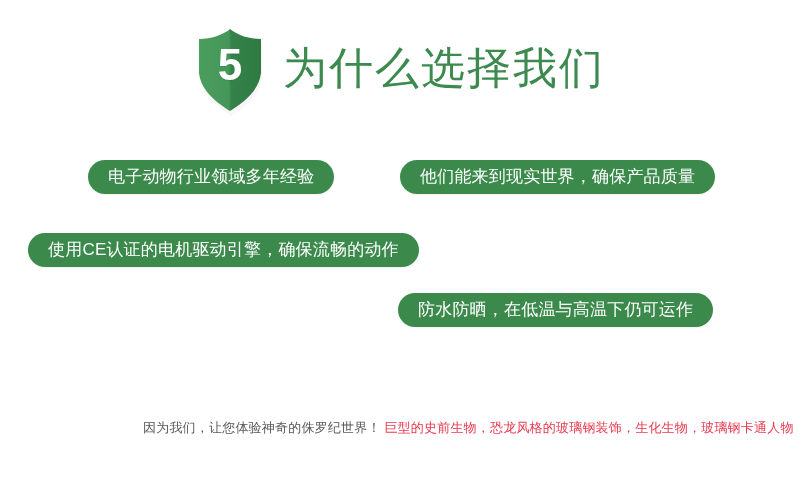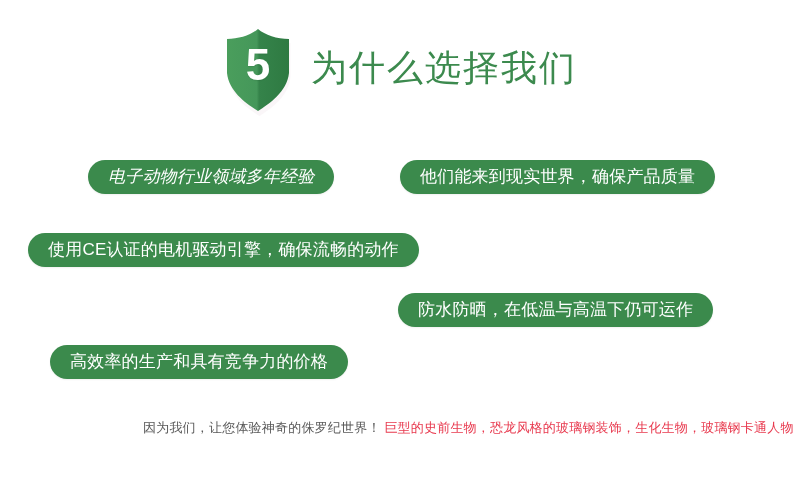--- a/index.html
+++ b/index.html
@@ -58,21 +58,21 @@
     font-weight: bold;
     line-height: 1;
     letter-spacing: 0;
     padding-bottom: 6px;
     box-sizing: border-box;
     text-shadow: 0 1px 1px rgba(0,0,0,0.08);
   }
 
   .header-title {
     color: #3c8a4e;
-    font-size: 36px;
+    font-size: 44px;
     line-height: 1;
     letter-spacing: 2px;
     white-space: nowrap;
     padding-bottom: 8px;
   }
 
   
   .pills {
     position: absolute;
     left: 0;
@@ -87,21 +87,21 @@
     color: #ffffff;
     border-radius: 999px;
     height: 34px;
     line-height: 34px;
     padding: 0 20px;
     font-size: 17px;
     white-space: nowrap;
     letter-spacing: 0.2px;
     box-shadow: 0 1px 2px rgba(0,0,0,0.06);
   }
-  .pill.r1a { left: 88px;  top: 20px; font-style: italic; }
+  .pill.r1a { left: 88px;  top: 20px; }
   .pill.r1b { left: 400px; top: 20px; }
   .pill.r2  { left: 28px;  top: 93px; }
   .pill.r3  { left: 398px; top: 153px; }
   .pill.r4  { left: 50px;  top: 205px; }
 
   
   .footer {
     position: absolute;
     left: 100px;
     top: 418px;
@@ -143,20 +143,19 @@
     </div>
 
     <div class="header-title">为什么选择我们</div>
   </div>
 
   <div class="pills">
     <div class="pill r1a">电子动物行业领域多年经验</div>
     <div class="pill r1b">他们能来到现实世界，确保产品质量</div>
     <div class="pill r2">使用CE认证的电机驱动引擎，确保流畅的动作</div>
     <div class="pill r3">防水防晒，在低温与高温下仍可运作</div>
-    <div class="pill r4">高效率的生产和具有竞争力的价格</div>
   </div>
 
   <div class="footer">
     <div class="line"><span>因为我们，让您体验神奇的侏罗纪世界！ </span><span class="hl">巨型的史前生物，恐龙风格的玻璃钢装饰，生化生物，玻璃钢卡通人物</span></div>
   </div>
 
 </div>
 
 </body></html>

